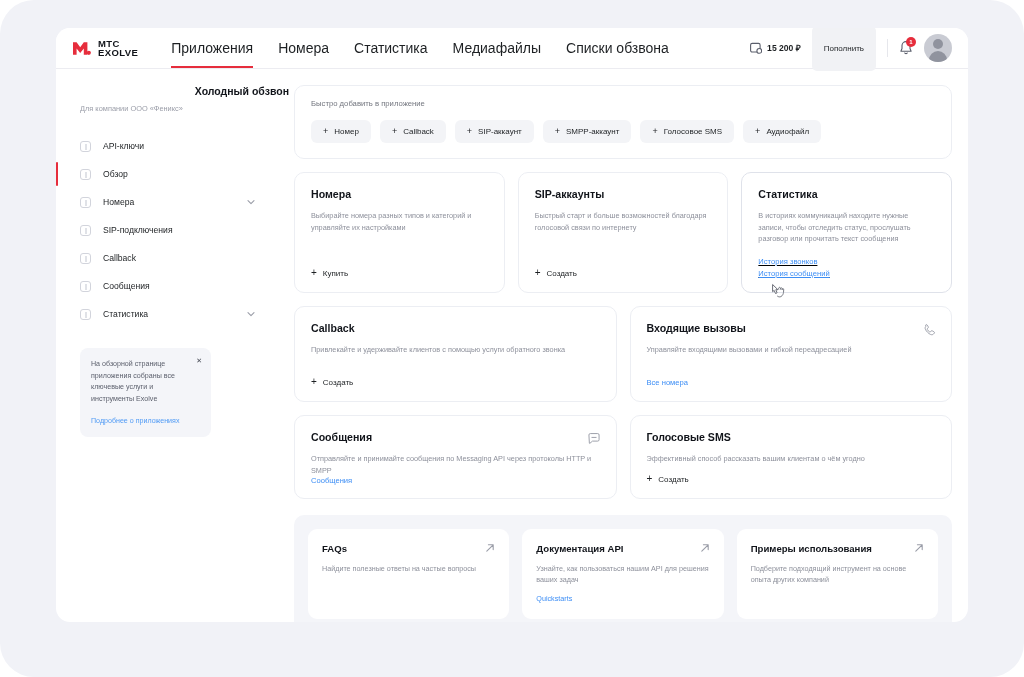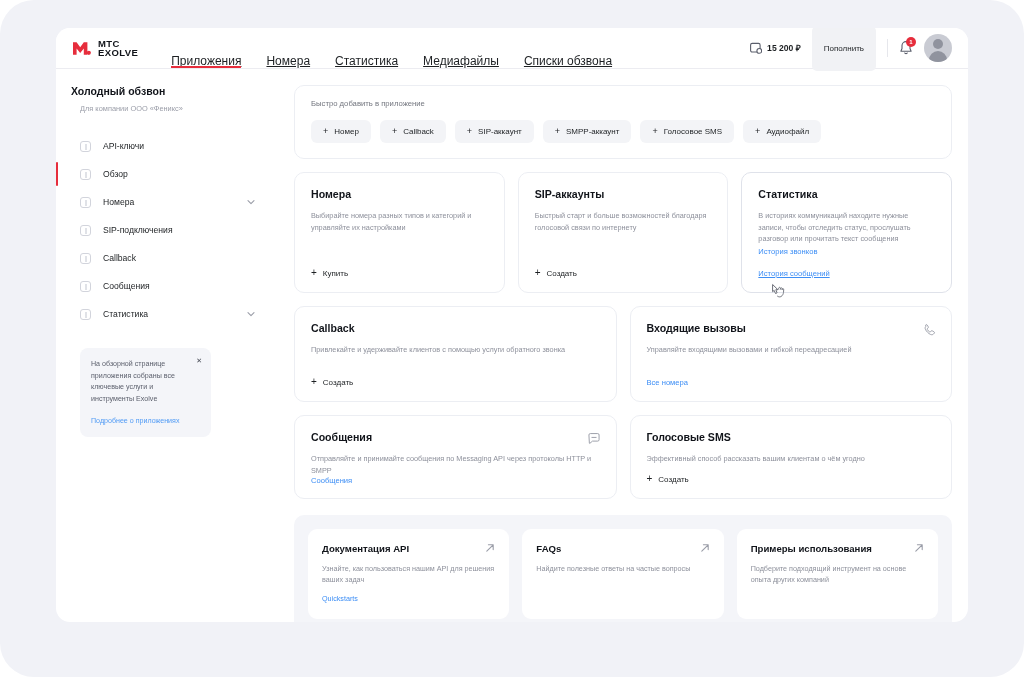--- a/index.html
+++ b/index.html
@@ -36,24 +36,23 @@
     display: flex; align-items: center;
   }
   .logo { display: flex; align-items: center; gap: 7px; margin-left: 17px; }
   .logo-mark { width: 18px; height: 15px; flex: 0 0 auto; }
   .logo-text {
     font-size: 9.5px; font-weight: bold; line-height: 9.5px;
     letter-spacing: 0.4px; color: #11141a; white-space: pre-line;
   }
   .nav { display: flex; align-items: center; height: 100%; margin-left: 33px; gap: 25px; }
   .nav-item {
-    font-size: 12px; color: #1d2023; height: 100%;
-    display: flex; align-items: flex-end; position: relative; cursor: pointer;
+    font-size: 14px; color: #1d2023; height: 100%;
+    display: flex; align-items: center; position: relative; cursor: pointer;
     white-space: nowrap;
-    text-decoration: underline;
   }
   .nav-item.active::after {
     content: ""; position: absolute; left: 0; right: 0; bottom: 0;
     height: 2px; background: #e62d3c;
   }
   .topright { margin-left: auto; display: flex; align-items: center; gap: 11px; margin-right: 16px; }
   .balance { display: flex; align-items: center; gap: 5px; font-size: 8.6px; color: #1d2023; font-weight: bold; }
   .topup-btn {
     background: #f1f2f5; border: none; border-radius: 5px;
     padding: 18px 12px; font-size: 8px; color: #1d2023; cursor: pointer;
@@ -81,21 +80,21 @@
     content: ""; position: absolute; left: 50%; top: 17px;
     transform: translateX(-50%);
     width: 18px; height: 14px; border-radius: 9px 9px 0 0; background: #90939e;
   }
 
   
   .body { display: flex; height: calc(100% - 41px); }
 
   
   .sidebar { width: 233px; flex: 0 0 233px; padding: 16px 0 0 0; position: relative; }
-  .side-title { font-size: 10.5px; font-weight: bold; color: #11141a; margin: 0 0 0 15px; }
+  .side-title { font-size: 10.5px; font-weight: bold; color: #11141a; margin: 0 0 0 8px; text-align: right; }
   .side-sub { font-size: 7.4px; color: #9a9da8; margin: 7px 0 0 24px; }
   .side-nav { margin-top: 19px; }
   .side-item {
     display: flex; align-items: center; height: 28px;
     padding-left: 24px; position: relative; cursor: pointer;
   }
   .side-item.active::before {
     content: ""; position: absolute; left: 0; top: 2px; bottom: 2px;
     width: 2px; background: #e62d3c; border-radius: 1px;
   }
@@ -157,21 +156,21 @@
     font-size: 8px; color: #1d2023; display: inline-flex; align-items: center; gap: 6px;
     cursor: pointer; width: fit-content;
   }
   .tile-action .plus { font-size: 10px; line-height: 1; }
   .tile-link { font-size: 7.6px; color: #3d8ef5; cursor: pointer; width: fit-content; }
   .tile-link.hovered { text-decoration: underline; }
   .tile-ico { position: absolute; right: 15px; top: 16px; width: 14px; height: 14px; }
 
   .t-row1 { height: 121px; }
   .t-row1 .tile-action { margin-top: auto; }
-  .t-row1 .links { margin-top: auto; display: flex; flex-direction: column; gap: 13px; }
+  .t-row1 .links { margin-top: auto; display: flex; flex-direction: column; gap: 3px; text-decoration: underline; }
   .t-stat { border-color: #dfe2ea; }
 
   .t-row2 { height: 96px; }
   .t-row2 .tile-action, .t-row2 .tile-link { margin-top: auto; }
 
   .t-row3 { height: 84px; }
   .t-row3 .tile-action, .t-row3 .tile-link { margin-top: auto; }
 
   
   .footer-strip {
@@ -407,31 +406,31 @@
             </div>
           </div>
         </section>
 
         <section class="footer-strip">
 
           <div class="fcard">
             <svg class="fcard-arrow" viewBox="0 0 10 10">
               <path d="M1.8 8.2 L8.2 1.8 M3.4 1.8 H8.2 V6.6" fill="none" stroke="#9a9da8" stroke-width="1.1" stroke-linecap="round" stroke-linejoin="round"></path>
             </svg>
+            <div class="fcard-h">FAQs</div>
+            <div class="fcard-p">Найдите полезные ответы на частые вопросы</div>
+          </div>
+
+          <div class="fcard">
+            <svg class="fcard-arrow" viewBox="0 0 10 10">
+              <path d="M1.8 8.2 L8.2 1.8 M3.4 1.8 H8.2 V6.6" fill="none" stroke="#9a9da8" stroke-width="1.1" stroke-linecap="round" stroke-linejoin="round"></path>
+            </svg>
             <div class="fcard-h">Документация API</div>
             <div class="fcard-p">Узнайте, как пользоваться нашим API для решения ваших задач</div>
             <div class="fcard-link">Quickstarts</div>
-          </div>
-
-          <div class="fcard">
-            <svg class="fcard-arrow" viewBox="0 0 10 10">
-              <path d="M1.8 8.2 L8.2 1.8 M3.4 1.8 H8.2 V6.6" fill="none" stroke="#9a9da8" stroke-width="1.1" stroke-linecap="round" stroke-linejoin="round"></path>
-            </svg>
-            <div class="fcard-h">FAQs</div>
-            <div class="fcard-p">Найдите полезные ответы на частые вопросы</div>
           </div>
 
           <div class="fcard">
             <svg class="fcard-arrow" viewBox="0 0 10 10">
               <path d="M1.8 8.2 L8.2 1.8 M3.4 1.8 H8.2 V6.6" fill="none" stroke="#9a9da8" stroke-width="1.1" stroke-linecap="round" stroke-linejoin="round"></path>
             </svg>
             <div class="fcard-h">Примеры использования</div>
             <div class="fcard-p">Подберите подходящий инструмент на основе опыта других компаний</div>
           </div>
         </section>

